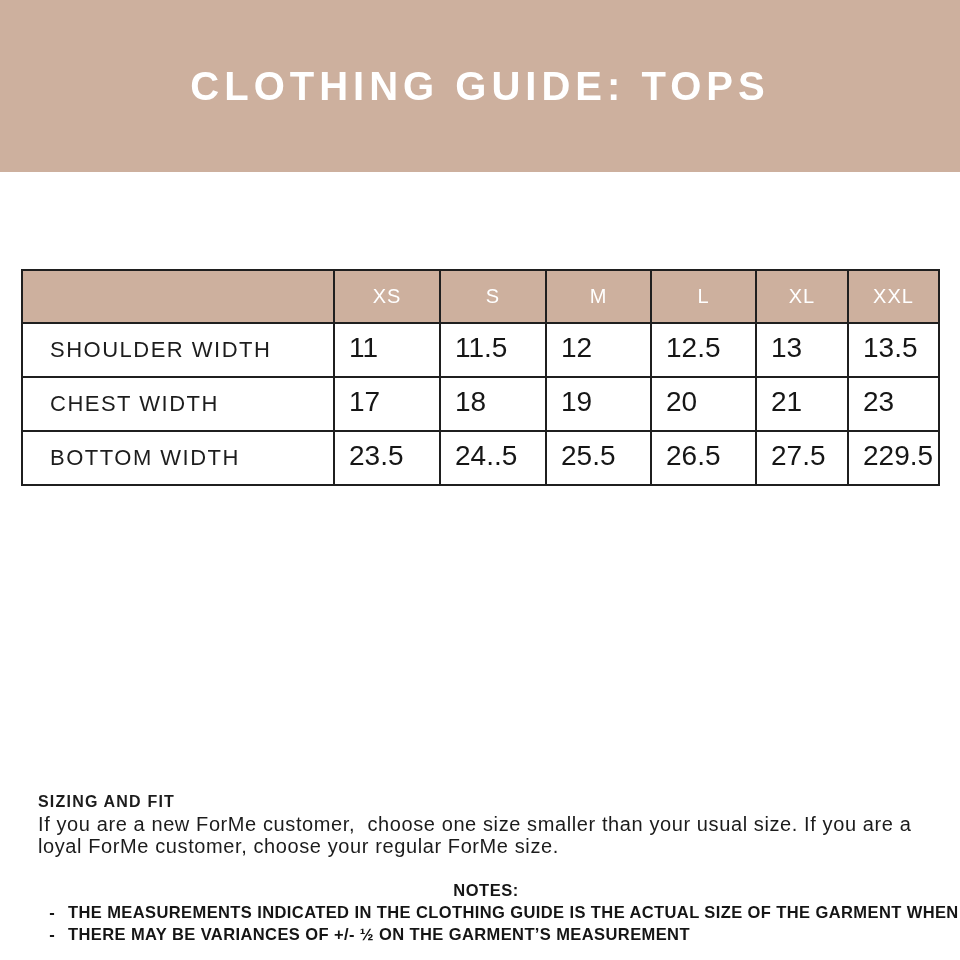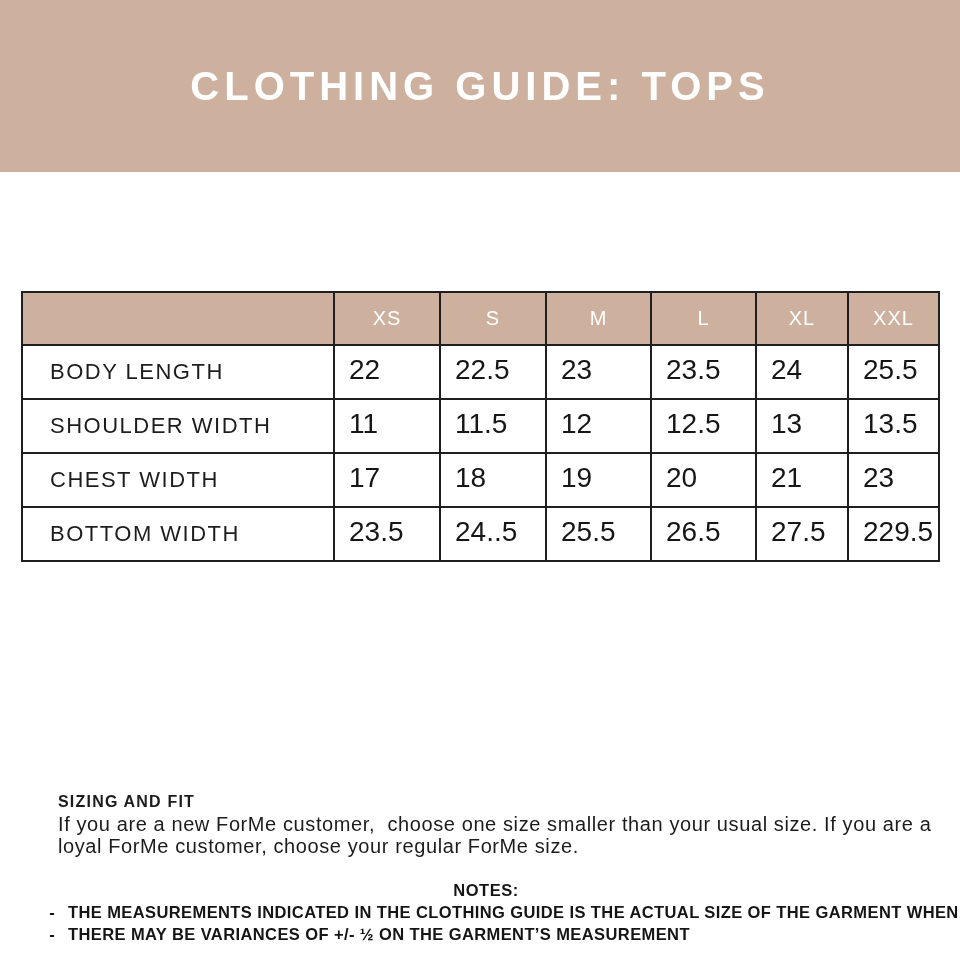--- a/index.html
+++ b/index.html
@@ -22,21 +22,21 @@
   .banner-title {
     font-size: 40px;
     font-weight: 700;
     letter-spacing: 5px;
     color: #ffffff;
     white-space: nowrap;
   }
 
   
   table.size-table {
-    position: absolute; top: 291px; left: 21px;
+    position: absolute; top: 269px; left: 21px;
     border-collapse: collapse;
     table-layout: fixed;
   }
   .size-table th, .size-table td {
     border: 2px solid #1f1f1f;
     overflow: hidden;
   }
   .size-table col.c-label { width: 312px; }
   .size-table col.c-xs, .size-table col.c-s { width: 106px; }
   .size-table col.c-m, .size-table col.c-l { width: 105px; }
@@ -77,21 +77,20 @@
     font-size: 22px;
     letter-spacing: 1.2px;
     color: #1d1d1d;
     white-space: nowrap;
   }
 
   
   .sizing-fit {
     position: absolute; top: 791px; left: 38px;
     width: 880px;
-    margin-left: 20px;
   }
   .sizing-fit-heading {
     font-size: 16px;
     font-weight: 600;
     letter-spacing: 1.2px;
     line-height: 22px;
     color: #1c1c1c;
   }
   .sizing-fit-body {
     font-size: 20px;
@@ -159,29 +158,20 @@
         <th>XS</th>
         <th>S</th>
         <th>M</th>
         <th>L</th>
         <th>XL</th>
         <th>XXL</th>
       </tr>
     </thead>
     <tbody>
       <tr>
-        <td class="row-label">BODY LENGTH</td>
-        <td class="cell-value">22</td>
-        <td class="cell-value">22.5</td>
-        <td class="cell-value">23</td>
-        <td class="cell-value">23.5</td>
-        <td class="cell-value">24</td>
-        <td class="cell-value">25.5</td>
-      </tr>
-      <tr>
         <td class="row-label">SHOULDER WIDTH</td>
         <td class="cell-value">11</td>
         <td class="cell-value">11.5</td>
         <td class="cell-value">12</td>
         <td class="cell-value">12.5</td>
         <td class="cell-value">13</td>
         <td class="cell-value">13.5</td>
       </tr>
       <tr>
         <td class="row-label">CHEST WIDTH</td>

